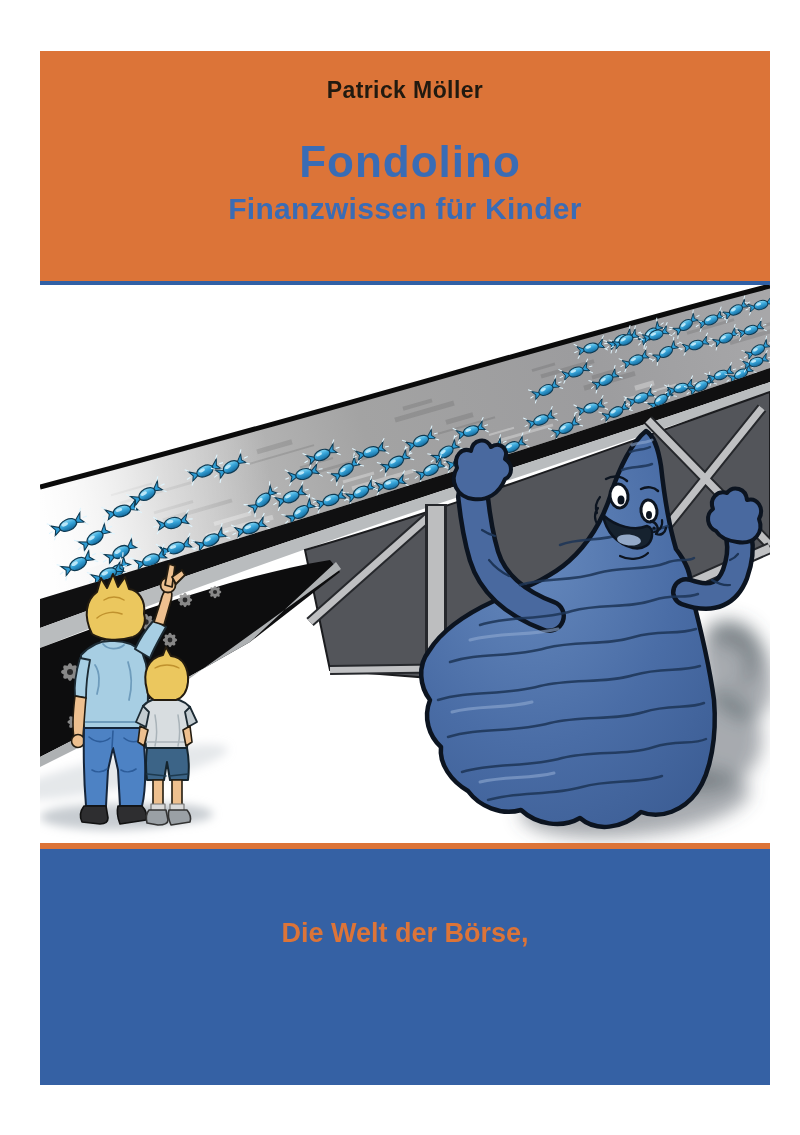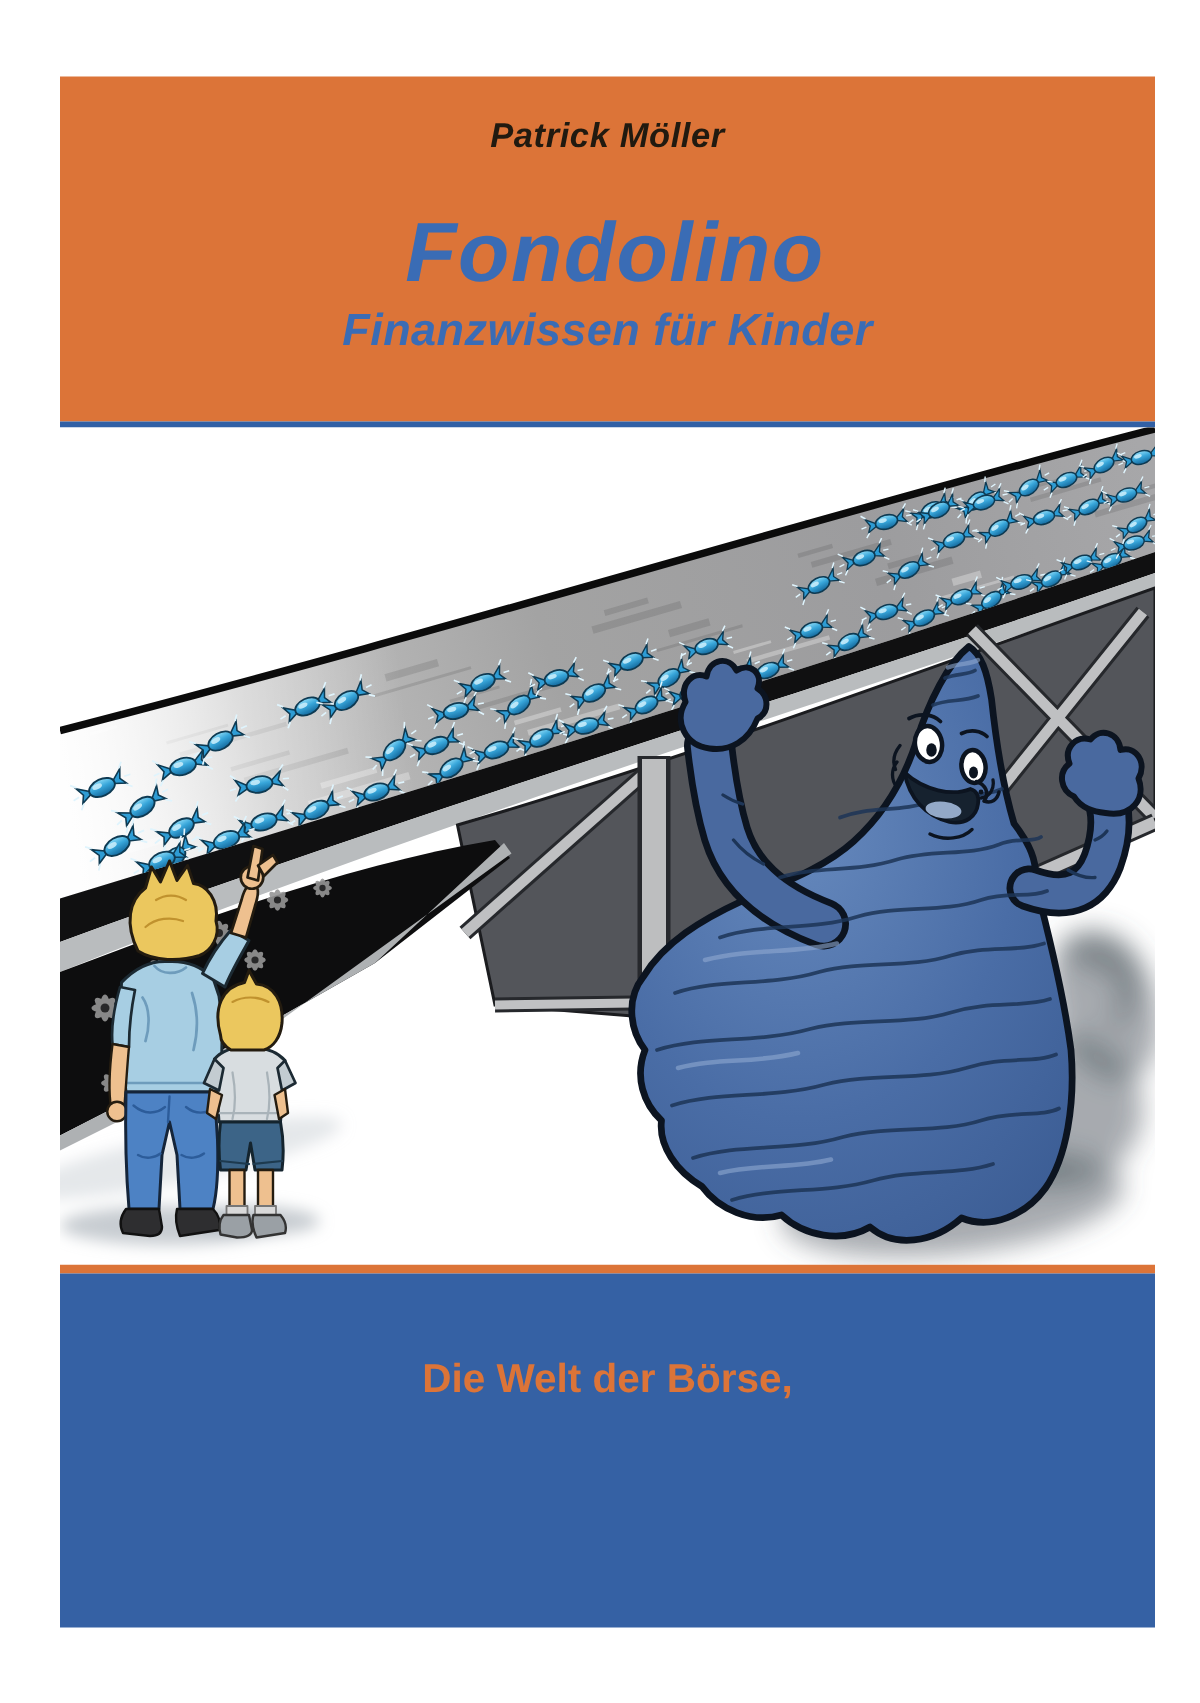--- a/index.html
+++ b/index.html
@@ -1,29 +1,29 @@
 <!DOCTYPE html>
 <html style="--header-bg: #DC7438; --author-text: #211A10; --title-text: #3A6CB5; --divider-blue: #3160A5; --divider-orange: #DC7438; --footer-bg: #3561A4; --footer-text: #DC7438; --mascot-blue: #4A6DA6; --candy-blue: #38A6DA; --belt-gray: #A3A3A3;"><head>
 <meta charset="utf-8">
 <style>
   html,body{margin:0;padding:0;background:#ffffff;}
   .page{position:relative;width:800px;height:1135px;background:#ffffff;overflow:hidden;
         font-family:"Liberation Sans","DejaVu Sans",sans-serif;}
   .cover{position:absolute;left:40px;top:51px;width:730px;height:1034px;}
-  .band-top{height:230px;background:var(--header-bg,#DC7438);text-align:center;overflow:hidden;font-style:italic;}
+  .band-top{height:230px;background:var(--header-bg,#DC7438);text-align:center;overflow:hidden;}
   .author{margin-top:26px;font-size:23px;font-weight:bold;letter-spacing:.4px;color:var(--author-text,#211A10);}
-  .title{margin:36px 0 0 0;font-size:56px;font-weight:bold;letter-spacing:1px;color:var(--title-text,#3A6CB5);line-height:1;padding-left:10px;}
+  .title{margin:36px 0 0 0;font-size:44px;font-weight:bold;letter-spacing:1px;color:var(--title-text,#3A6CB5);line-height:1;padding-left:10px;}
   .subtitle{margin-top:8px;font-size:30px;font-weight:bold;letter-spacing:.3px;color:var(--title-text,#3A6CB5);}
   .divider-blue{height:4px;background:var(--divider-blue,#3160A5);}
   .divider-orange{height:6px;background:var(--divider-orange,#DC7438);}
   .illustration{height:558px;background:#ffffff;position:relative;}
   .illustration svg{display:block;}
   .band-bottom{height:236px;background:var(--footer-bg,#3561A4);text-align:center;overflow:hidden;}
   .tagline{margin:0;padding:0;font-size:27px;line-height:36px;font-weight:bold;color:var(--footer-text,#DC7438);}
-  .band-bottom .tagline:first-child{padding-top:52px;}
+  .band-bottom .tagline:first-child{padding-top:66px;}
 </style>
 </head>
 <body>
 
 <div class="page">
   <div class="cover">
 
     <header class="band-top">
       <div class="author">Patrick Möller</div>
       <h1 class="title">Fondolino</h1>

